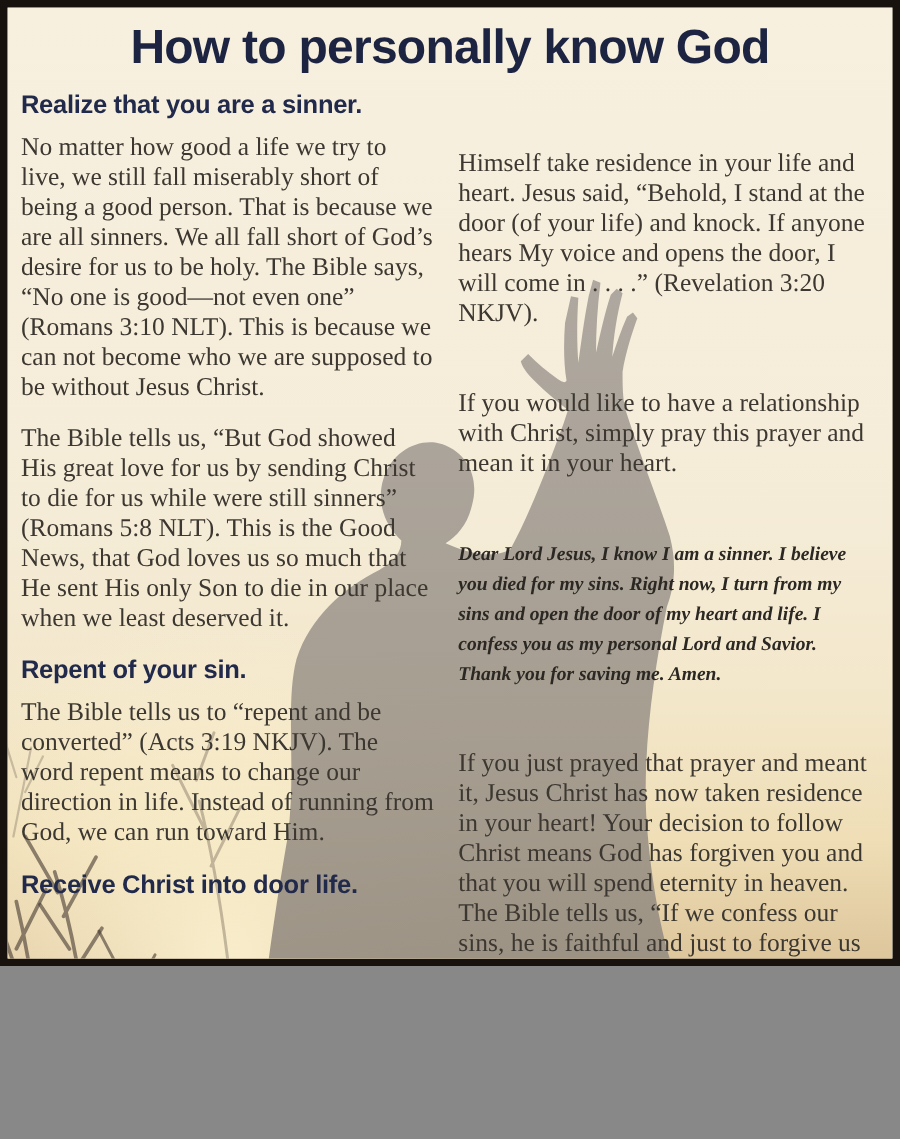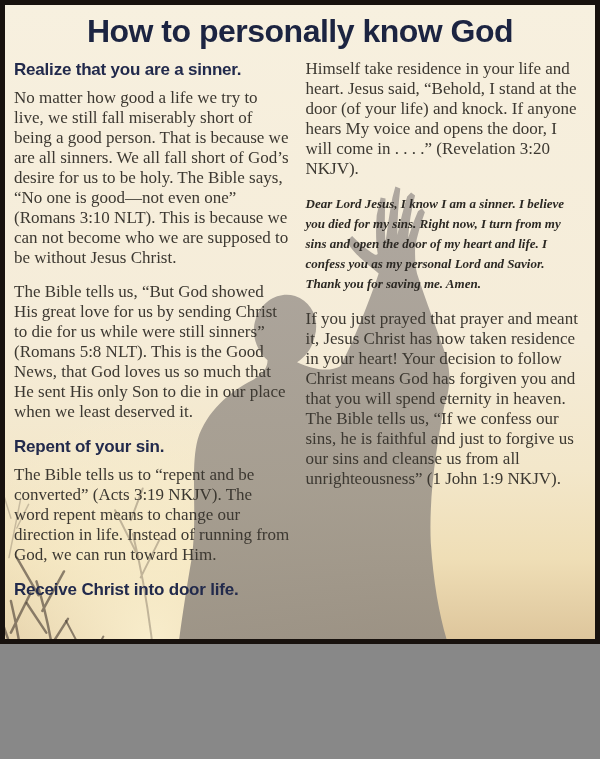--- a/index.html
+++ b/index.html
@@ -33,21 +33,21 @@
     font-size:17px;line-height:21px;
     letter-spacing:-0.2px;
     color:var(--heading,#222a4c);
     margin:0 0 8px 0;
   }
   .col p{
     font-size:17px;line-height:20px;
     color:var(--body-text,#3c3831);
     margin:0 0 14px 0;
   }
-  .col.right p{margin-bottom:15px;}
+  .col.right p{margin-bottom:15px;margin-top:40px;}
   .col p.prayer{
     font-weight:bold;font-style:italic;
     color:var(--prayer-text,#2b2823);
     font-size:13px;
   }
 </style>
 </head>
 <body>
 
 <div class="page">
@@ -164,18 +164,19 @@
         <h2>Repent of your sin.</h2>
         <p>The Bible tells us to “repent and be converted” (Acts 3:19 NKJV). The word repent means to change our direction in life. Instead of running from God, we can run toward Him.</p>
       </div>
       <div>
         <h2>Receive Christ into door life.</h2>
       </div>
     </section>
 
     <section class="col right">
       <p>Himself take residence in your life and heart. Jesus said, “Behold, I stand at the door (of your life) and knock. If anyone hears My voice and opens the door, I will come in . . . .” (Revelation 3:20 NKJV).</p>
+      <p>If you would like to have a relationship with Christ, simply pray this prayer and mean it in your heart.</p>
       <p class="prayer">Dear Lord Jesus, I know I am a sinner. I believe you died for my sins. Right now, I turn from my sins and open the door of my heart and life. I confess you as my personal Lord and Savior. Thank you for saving me. Amen.</p>
       <p>If you just prayed that prayer and meant it, Jesus Christ has now taken residence in your heart! Your decision to follow Christ means God has forgiven you and that you will spend eternity in heaven. The Bible tells us, “If we confess our sins, he is faithful and just to forgive us our sins and cleanse us from all unrighteousness” (1 John 1:9 NKJV).</p>
     </section>
 
   </main>
 </div>
 
 </body></html>

